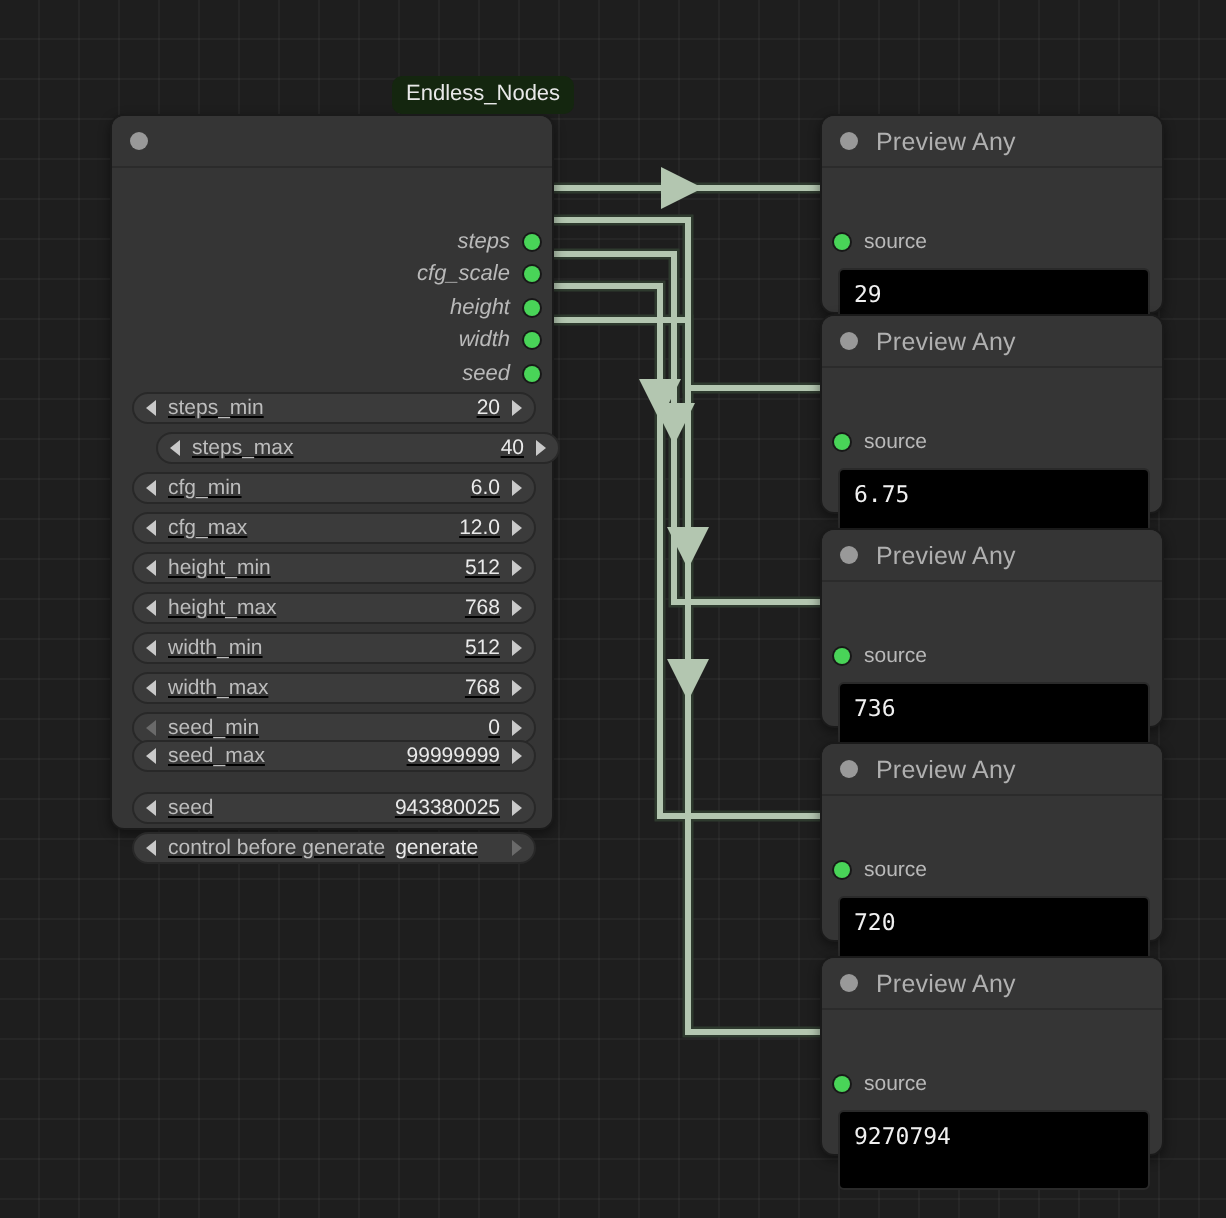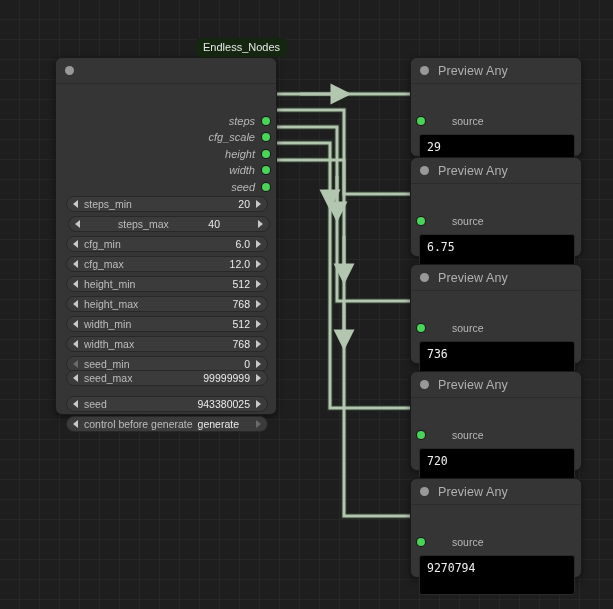--- a/index.html
+++ b/index.html
@@ -73,36 +73,36 @@
     box-shadow:0 0 0 1px rgba(0,0,0,0.55);
     flex:0 0 auto;
   }
   .out-slot .slot-dot{margin-right:6px;}
 
   
   .in-slot{
     position:absolute;left:0;height:14px;
     display:flex;align-items:center;
     white-space:nowrap;
-    gap:20px;
   }
   .in-slot .slot-dot{margin-left:6px;margin-right:7px;}
   .in-label{color:#b9b9b9;font-size:10.5px;}
 
   
   .widget{
     position:absolute;
     height:16px;
     background:#3b3b3b;
     border:1px solid #282828;
     border-radius:8px;
     box-sizing:border-box;
     display:flex;align-items:center;
     padding:0 6px;
     overflow:hidden;
+    text-decoration:underline;
   }
   .w-arrow{
     flex:0 0 auto;
     width:0;height:0;
     border-top:4px solid transparent;
     border-bottom:4px solid transparent;
   }
   .w-arrow.left{border-right:5px solid #c9c9c9;}
   .w-arrow.right{border-left:5px solid #c9c9c9;}
   .w-arrow.dim.left{border-right-color:#6a6a6a;}
@@ -197,21 +197,21 @@
         <span class="out-label">seed</span>
         <span class="slot-dot"></span>
       </div>
 
       <div class="widget" style="left:10px;top:112px;width:202px;">
         <span class="w-arrow left"></span>
         <span class="w-name">steps_min</span>
         <span class="w-val">20</span>
         <span class="w-arrow right"></span>
       </div>
-      <div class="widget" style="left:12px;top:132px;width:202px;gap:32px;">
+      <div class="widget" style="left:22px;top:132px;width:202px;">
         <span class="w-arrow left"></span>
         <span class="w-name">steps_max</span>
         <span class="w-val">40</span>
         <span class="w-arrow right"></span>
       </div>
       <div class="widget" style="left:10px;top:152px;width:202px;">
         <span class="w-arrow left"></span>
         <span class="w-name">cfg_min</span>
         <span class="w-val">6.0</span>
         <span class="w-arrow right"></span>

